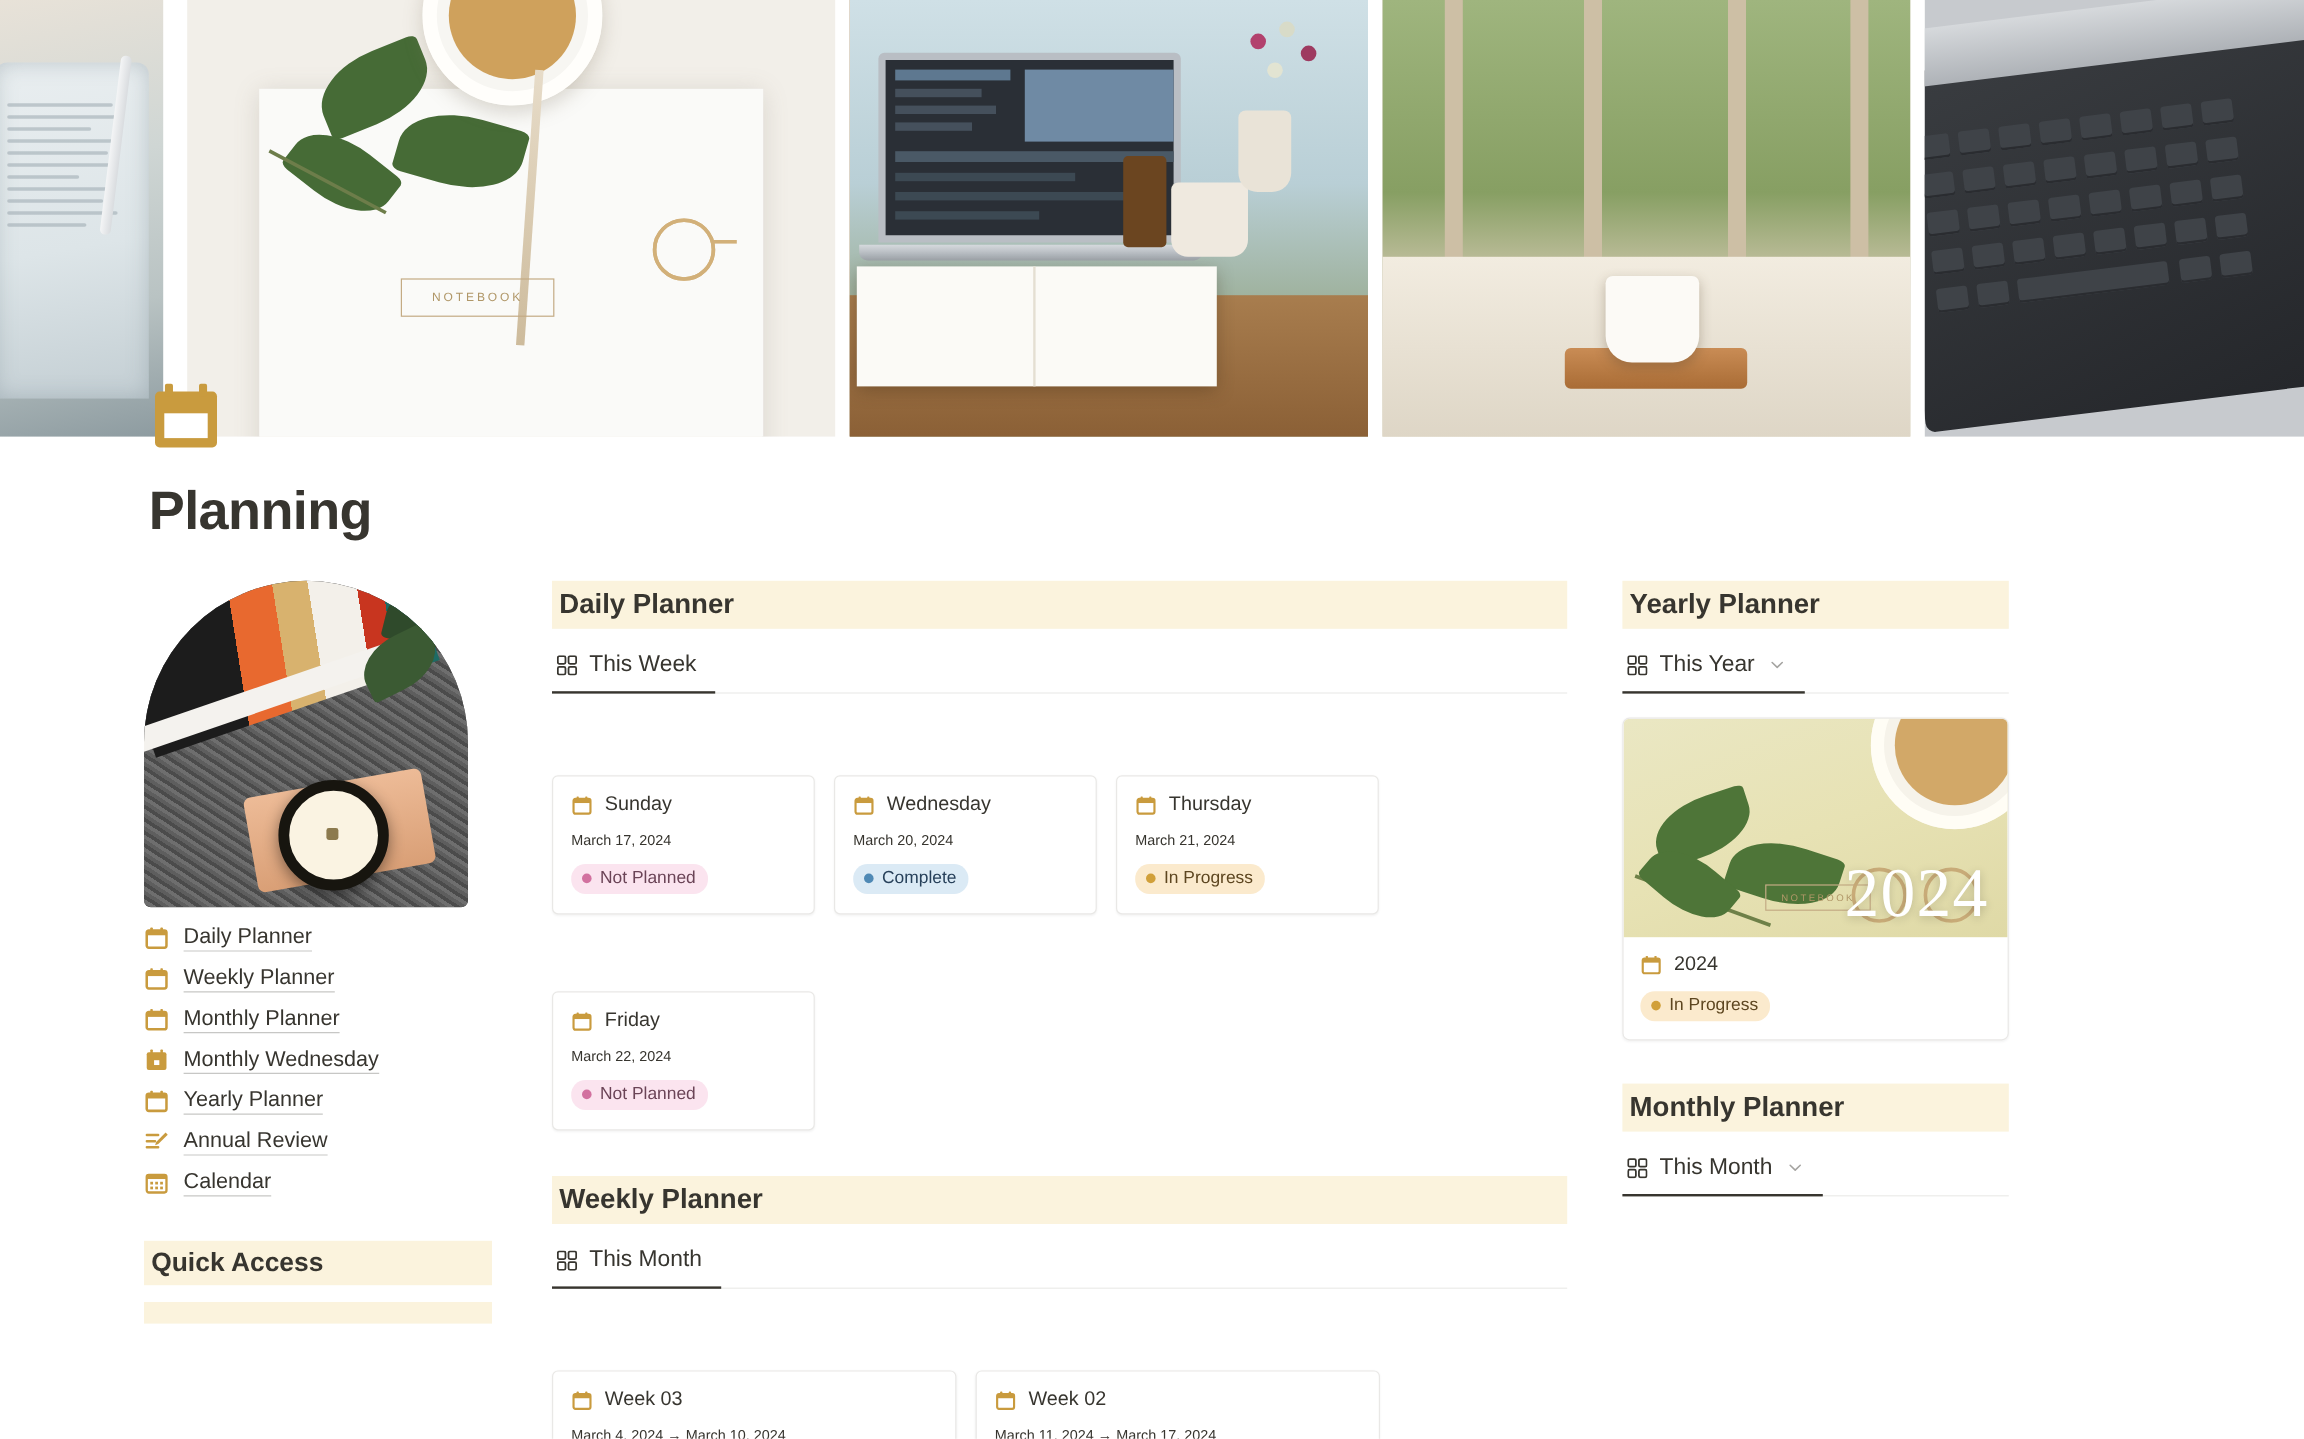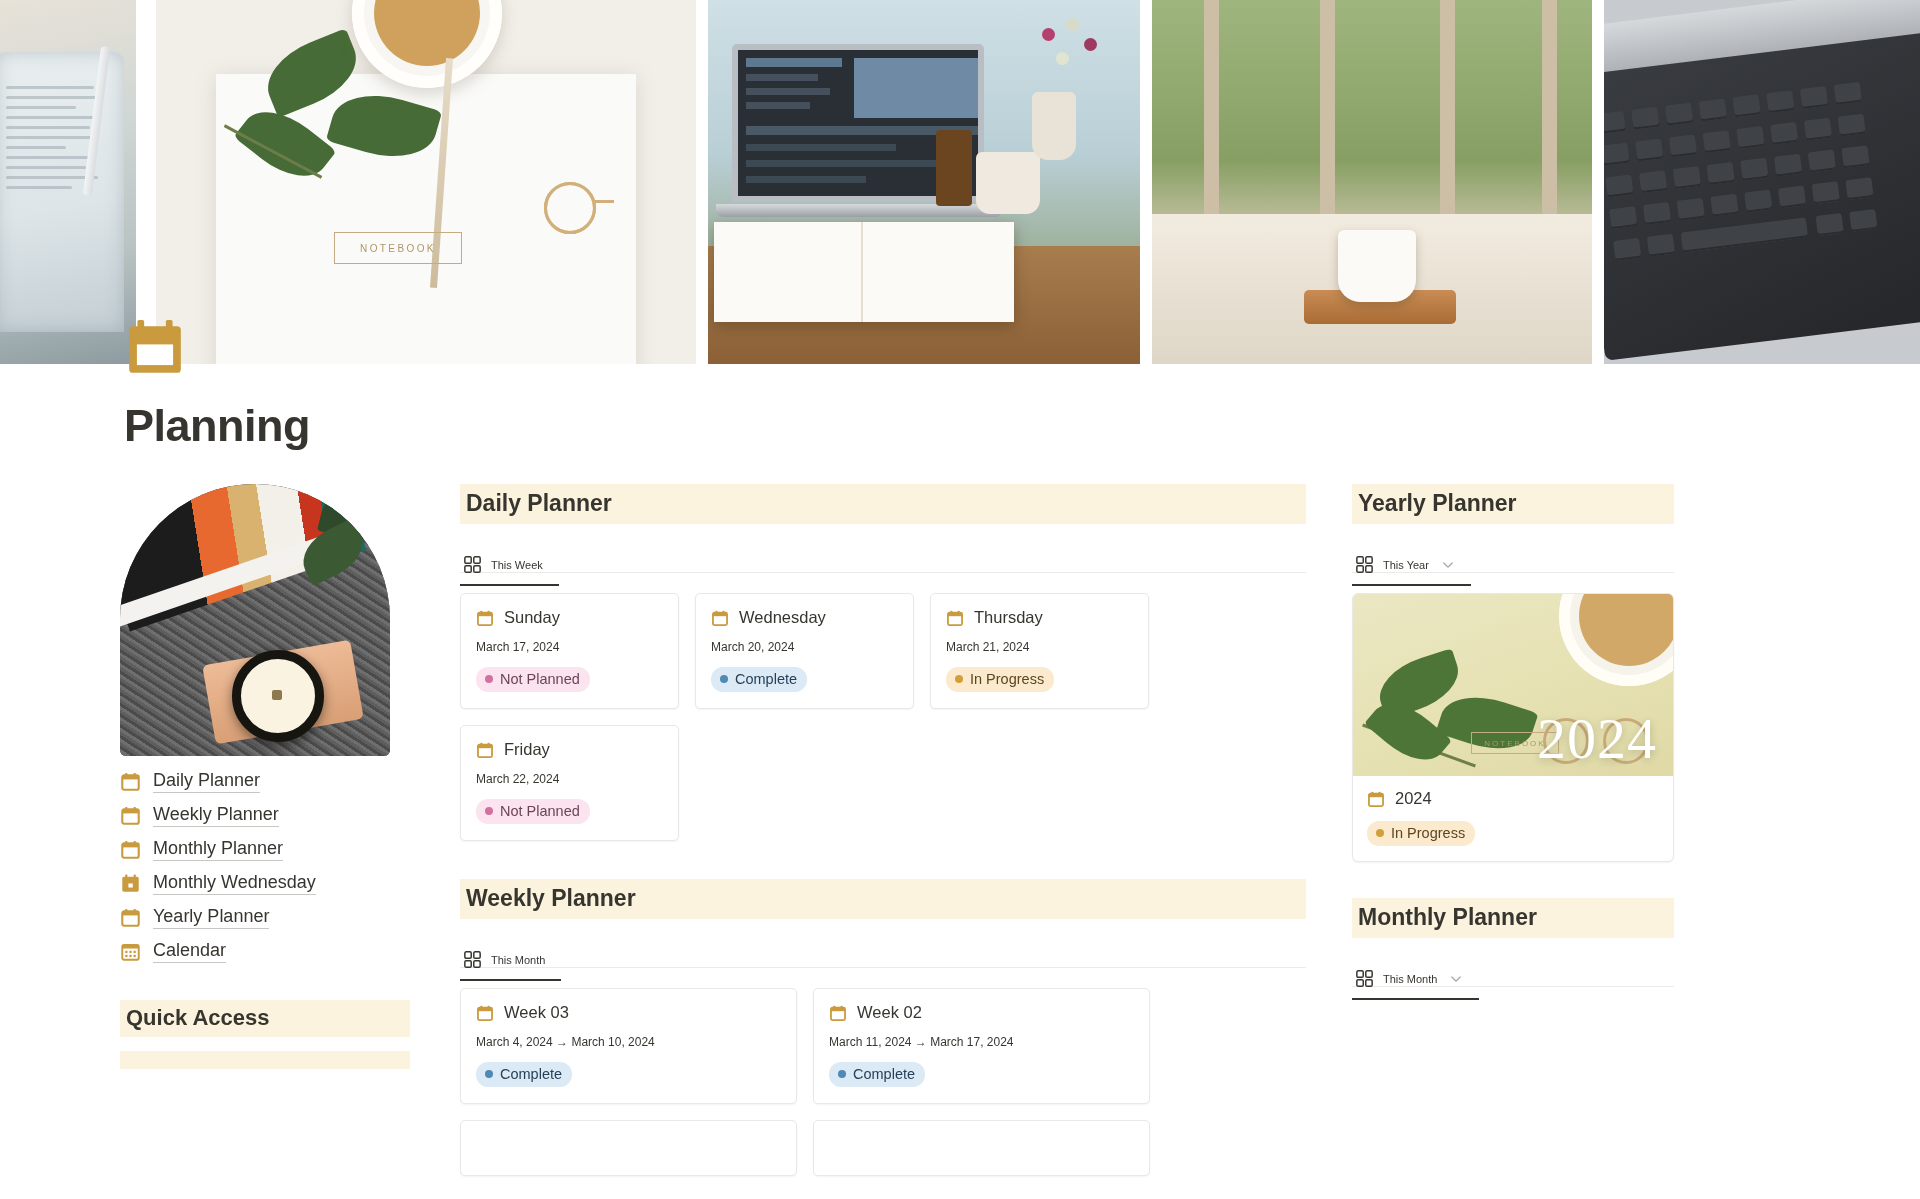--- a/index.html
+++ b/index.html
@@ -136,31 +136,31 @@
   .qa-head { margin-top: 32px; }
   .qa-strip { height: 18px; background:#fbf3dd; margin-top: 14px; }
 
   
   .col-mid { flex: 1 1 auto; padding: 0 46px 0 50px; min-width: 0; }
   .mid-head { background:#fbf3dd; font-size: 23px; font-weight: 700; padding: 6px 0 7px 6px; }
 
   .tabbar { position: relative; margin-top: 10px; border-bottom: 1px solid #ecebe9; }
   .tab {
     display: inline-flex; align-items: center; gap: 10px;
-    padding: 8px 16px 11px 4px; font-size: 11px; color:#37352f; cursor: pointer;
-    border-bottom: 2.5px solid #37352f; position: relative; top: 14px;
+    padding: 8px 16px 11px 4px; font-size: 19px; color:#37352f; cursor: pointer;
+    border-bottom: 2.5px solid #37352f; position: relative; top: 1px;
   }
   .tab .gicon { width: 17px; height: 17px; display:block; }
   .tab .chev { width: 14px; height: 14px; opacity:.45; margin-left: 2px; }
 
   .cardgrid { display: flex; flex-wrap: wrap; gap: 16px; margin-top: 20px; }
   .card {
     border: 1px solid #e9e8e6; border-radius: 5px; background:#fff;
     box-shadow: 0 1px 2px rgba(15,15,15,.05);
-    padding: 14px 15px 16px 15px; cursor: pointer;
+    padding: 14px 15px 16px 15px; cursor: pointer; margin-top: 48px;
   }
   .card-title { display:flex; align-items:center; gap:10px; font-size:16.5px; color:#37352f; }
   .card-title svg { width:18px; height:18px; flex:none; }
   .card-date { margin-top: 13px; font-size: 12px; color: #37352f; }
   .pill {
     display:inline-flex; align-items:center; gap:7px; margin-top: 13px;
     border-radius: 12px; padding: 3px 10px 4px 9px; font-size: 14.5px; line-height:1.25;
   }
   .pill .dot { width: 8px; height: 8px; border-radius: 50%; flex:none; }
   .pill.notplanned { background:#fbe4ef; color:#6b4457; }
@@ -408,20 +408,31 @@
             <svg viewBox="0 0 24 24">
                 <rect x="2.6" y="5" width="18.8" height="16.4" rx="2" fill="none" stroke="#c99b3e" stroke-width="2.4"></rect>
                 <rect x="6" y="2.2" width="2.4" height="4" rx="0.7" fill="#c99b3e"></rect>
                 <rect x="15.6" y="2.2" width="2.4" height="4" rx="0.7" fill="#c99b3e"></rect>
                 <rect x="2.6" y="5" width="18.8" height="4.6" fill="#c99b3e"></rect>
               </svg>
           </span>
           <span class="lbl">Yearly Planner</span>
         </div>
 
+        <div class="nav-item">
+          <span class="ic">
+            <svg viewBox="0 0 24 24">
+              <rect x="1.6" y="4.4" width="13" height="2.4" rx="1" fill="#c99b3e"></rect>
+              <rect x="1.6" y="10.2" width="10" height="2.4" rx="1" fill="#c99b3e"></rect>
+              <rect x="1.6" y="16" width="13" height="2.4" rx="1" fill="#c99b3e"></rect>
+              <path d="M20.6 3.2 L22.6 5.2 L13.6 14.2 L10.6 15.2 L11.6 12.2 Z" fill="#c99b3e"></path>
+            </svg>
+          </span>
+          <span class="lbl">Annual Review</span>
+        </div>
 
         <div class="nav-item">
           <span class="ic">
             <svg viewBox="0 0 24 24">
               <rect x="2.6" y="4.6" width="18.8" height="16.8" rx="2" fill="none" stroke="#c99b3e" stroke-width="2.2"></rect>
               <rect x="2.6" y="4.6" width="18.8" height="4" fill="#c99b3e"></rect>
               <rect x="6" y="11.2" width="2.6" height="2.6" fill="#c99b3e"></rect>
               <rect x="10.7" y="11.2" width="2.6" height="2.6" fill="#c99b3e"></rect>
               <rect x="15.4" y="11.2" width="2.6" height="2.6" fill="#c99b3e"></rect>
               <rect x="6" y="15.8" width="2.6" height="2.6" fill="#c99b3e"></rect>

